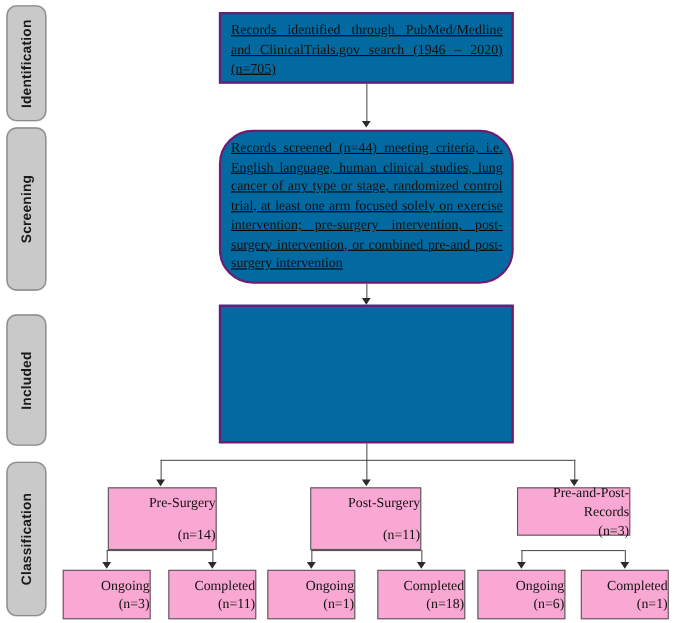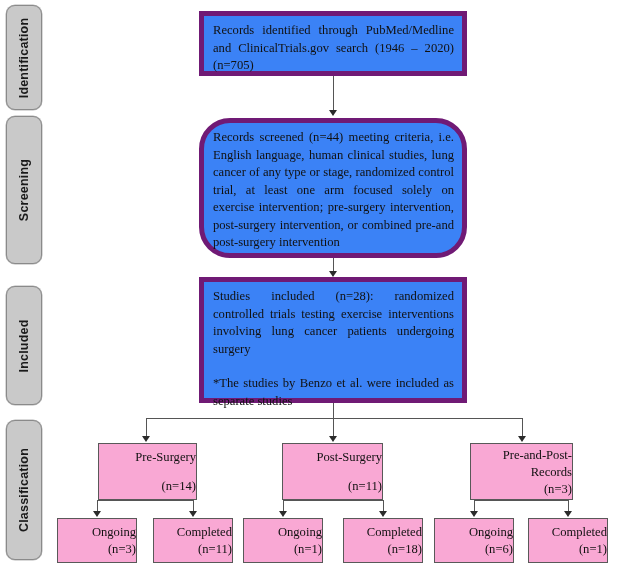--- a/index.html
+++ b/index.html
@@ -35,22 +35,23 @@
     font-weight: bold;
     font-size: 12.5px;
     color: #1a1a1a;
     letter-spacing: 0.2px;
   }
 
   
   .fbox {
     position: absolute;
     box-sizing: border-box;
-    background: #3b82f6;
-    border: 5px solid #701a75;
+    background: #0369a1;
+    border: 2px solid #701a75;
+    text-decoration: underline;
   }
   .fbox-text {
     font-size: 12.6px;
     line-height: 17.5px;
     color: #111111;
     text-align: justify;
     text-align-last: left;
   }
   .fbox.pad {
     padding: 6px 8px 5px 9px;
@@ -136,22 +137,20 @@
   <div class="arrowhead" style="left:329px; top:110px;"></div>
 
   <div class="fbox pad" style="left:199px; top:118px; width:268px; height:140px;border-radius:31px;">
     <p class="fbox-text">Records screened (n=44) meeting criteria, i.e. English language, human clinical studies, lung cancer of any type or stage, randomized control trial, at least one arm focused solely on exercise intervention; pre-surgery intervention, post-surgery intervention, or combined pre-and post-surgery intervention</p>
   </div>
 
   <div class="vline" style="left:333px; top:258px; height:15px;"></div>
   <div class="arrowhead" style="left:329px; top:271px;"></div>
 
   <div class="fbox pad" style="left:199px; top:277px; width:268px; height:126px;">
-    <p class="fbox-text">Studies included (n=28): randomized controlled trials testing exercise interventions involving lung cancer patients undergoing surgery</p>
-    <p class="fbox-text gap">*The studies by Benzo et al. were included as separate studies</p>
   </div>
 
   <div class="vline" style="left:333px; top:403px; height:16px;"></div>
   <div class="hline" style="left:146px; top:418px; width:377px;"></div>
 
   <div class="vline" style="left:146px; top:418px; height:20px;"></div>
   <div class="arrowhead" style="left:142px; top:436px;"></div>
 
   <div class="vline" style="left:333px; top:418px; height:20px;"></div>
   <div class="arrowhead" style="left:329px; top:436px;"></div>
@@ -162,21 +161,21 @@
   <div class="cbox spaced" style="left:98px; top:443px; width:99px; height:57px;">
     <div class="line">Pre-Surgery</div>
     <div class="line">(n=14)</div>
   </div>
 
   <div class="cbox spaced" style="left:282px; top:443px; width:101px; height:57px;">
     <div class="line">Post-Surgery</div>
     <div class="line">(n=11)</div>
   </div>
 
-  <div class="cbox tight" style="left:470px; top:443px; width:103px; height:57px;">
+  <div class="cbox tight" style="left:470px; top:443px; width:103px; height:44px;">
     <div class="line">Pre-and-Post-</div>
     <div class="line">Records</div>
     <div class="line">(n=3)</div>
   </div>
 
   <div class="hline" style="left:97px; top:500px; width:96px;"></div>
   <div class="vline" style="left:97px; top:500px; height:13px;"></div>
   <div class="arrowhead" style="left:93px; top:511px;"></div>
   <div class="vline" style="left:193px; top:500px; height:13px;"></div>
   <div class="arrowhead" style="left:189px; top:511px;"></div>

